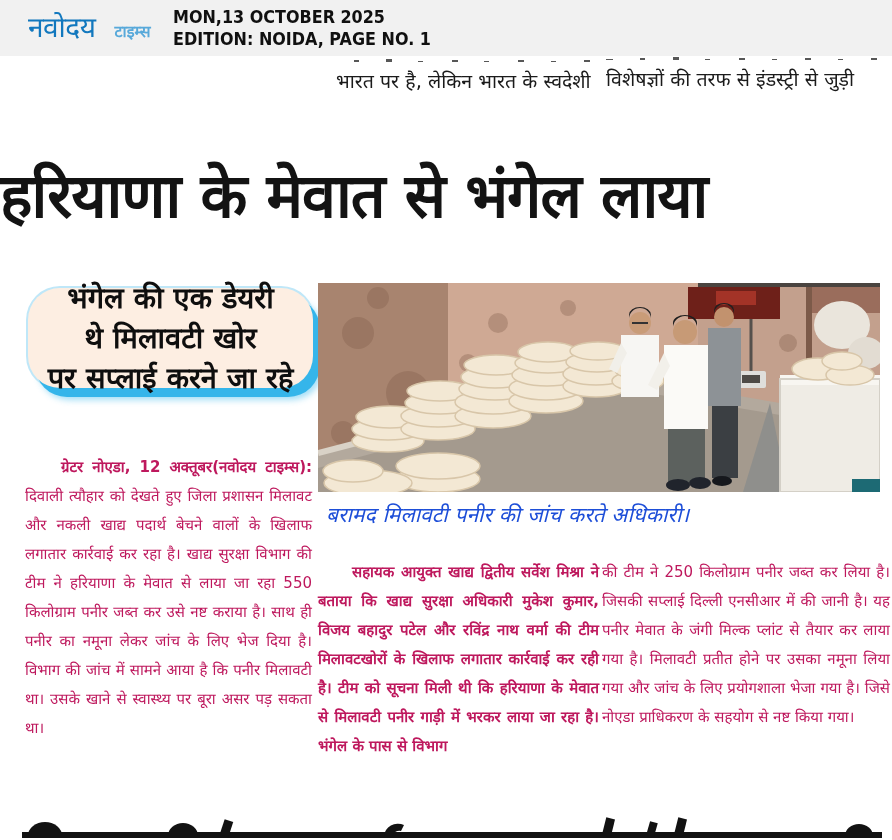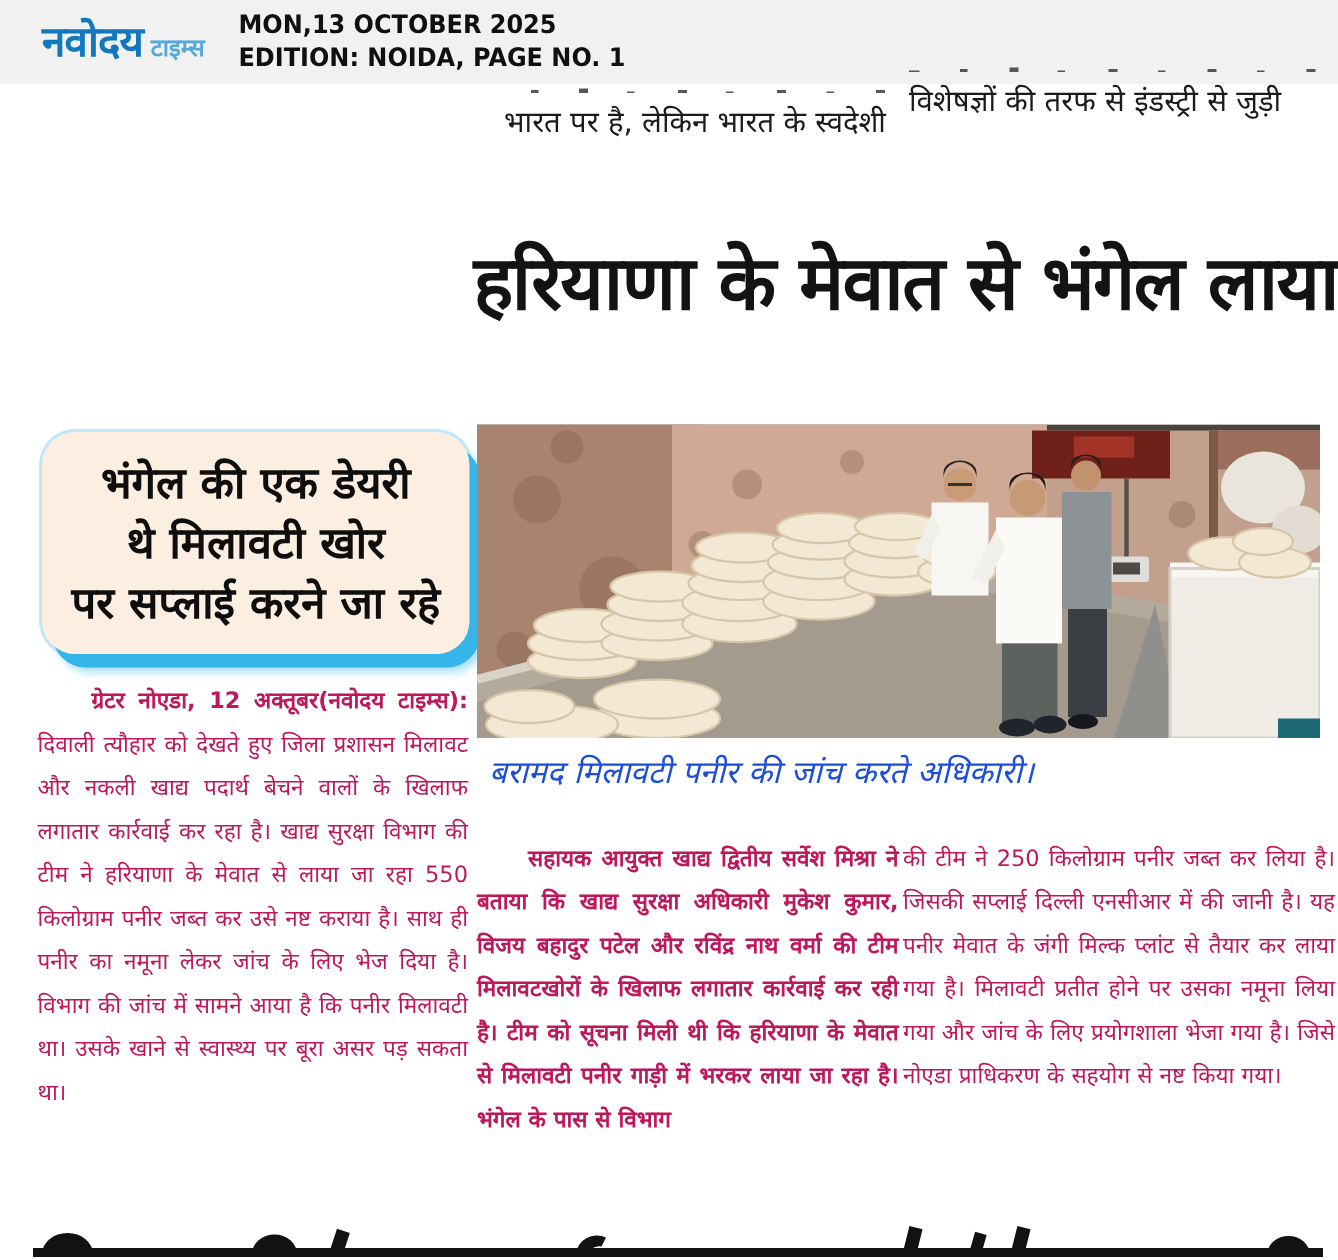--- a/index.html
+++ b/index.html
@@ -2,38 +2,38 @@
 <html><head>
 <meta charset="utf-8">
 <style>
   html,body{margin:0;padding:0;background:#ffffff;}
   .page{position:relative;width:892px;height:840px;background:#ffffff;overflow:hidden;
         font-family:"DejaVu Sans", sans-serif;}
   
   .masthead{position:absolute;left:0;top:0;width:892px;height:56px;background:#f1f1f1;
             display:flex;align-items:center;}
   .logo{margin-left:28px;white-space:nowrap;line-height:1;}
-  .logo-main{color:#1278be;font-weight:bold;font-size:28px;letter-spacing:-0.5px;}
-  .logo-sub{color:#58a9da;font-weight:bold;font-size:16px;margin-left:5px;}
+  .logo-main{color:#1278be;font-weight:normal;font-size:28px;letter-spacing:-0.5px;}
+  .logo-sub{color:#58a9da;font-weight:bold;font-size:16px;margin-left:19px;}
   .edition{margin-left:22px;font-weight:bold;font-size:17px;line-height:22px;color:#101010;
            transform:scaleX(0.94);transform-origin:left center;white-space:nowrap;}
   
   .frag{position:absolute;font-size:19.5px;color:#1b1b1b;white-space:nowrap;}
   .frag-1{left:30px;top:74px;}
   .frag-2{left:336px;top:50px;}
-  .frag-3{left:606px;top:36px;}
+  .frag-3{left:606px;top:48px;}
   .clip-row{height:12px;margin-bottom:5px;overflow:hidden;opacity:.85;}
   
-  .headline{position:absolute;left:0;top:116px;width:892px;text-align:right;
-            font-weight:bold;color:#131313;font-size:50px;line-height:78px;
+  .headline{position:absolute;left:0;top:116px;width:892px;text-align:left;
+            font-weight:bold;color:#131313;font-size:61px;line-height:78px;
             letter-spacing:-1px;}
   .hl-blue{color:#1899d5;}
   
-  .subhead-box{position:absolute;left:28px;top:288px;width:285px;height:148px;
-               background:#fdeee2;border-radius:22px;
+  .subhead-box{position:absolute;left:28px;top:288px;width:285px;height:100px;
+               background:#fdeee2;border-radius:32px;
                box-shadow:7px 9px 0 0 #35b5ea, 0 0 0 2px #bfe7f8, 10px 12px 6px rgba(53,181,234,.45);
                display:flex;flex-direction:column;justify-content:center;text-align:center;
                font-weight:bold;font-size:29px;line-height:40px;color:#0e0e0e;}
   
   .photo{position:absolute;left:318px;top:283px;width:562px;height:209px;}
   .caption{position:absolute;left:326px;top:500px;width:556px;font-style:italic;
            font-size:21px;color:#1d4ed8;white-space:nowrap;}
   
   .bodycol{position:absolute;font-size:15px;line-height:29px;text-align:justify;
            color:#be185d;}

